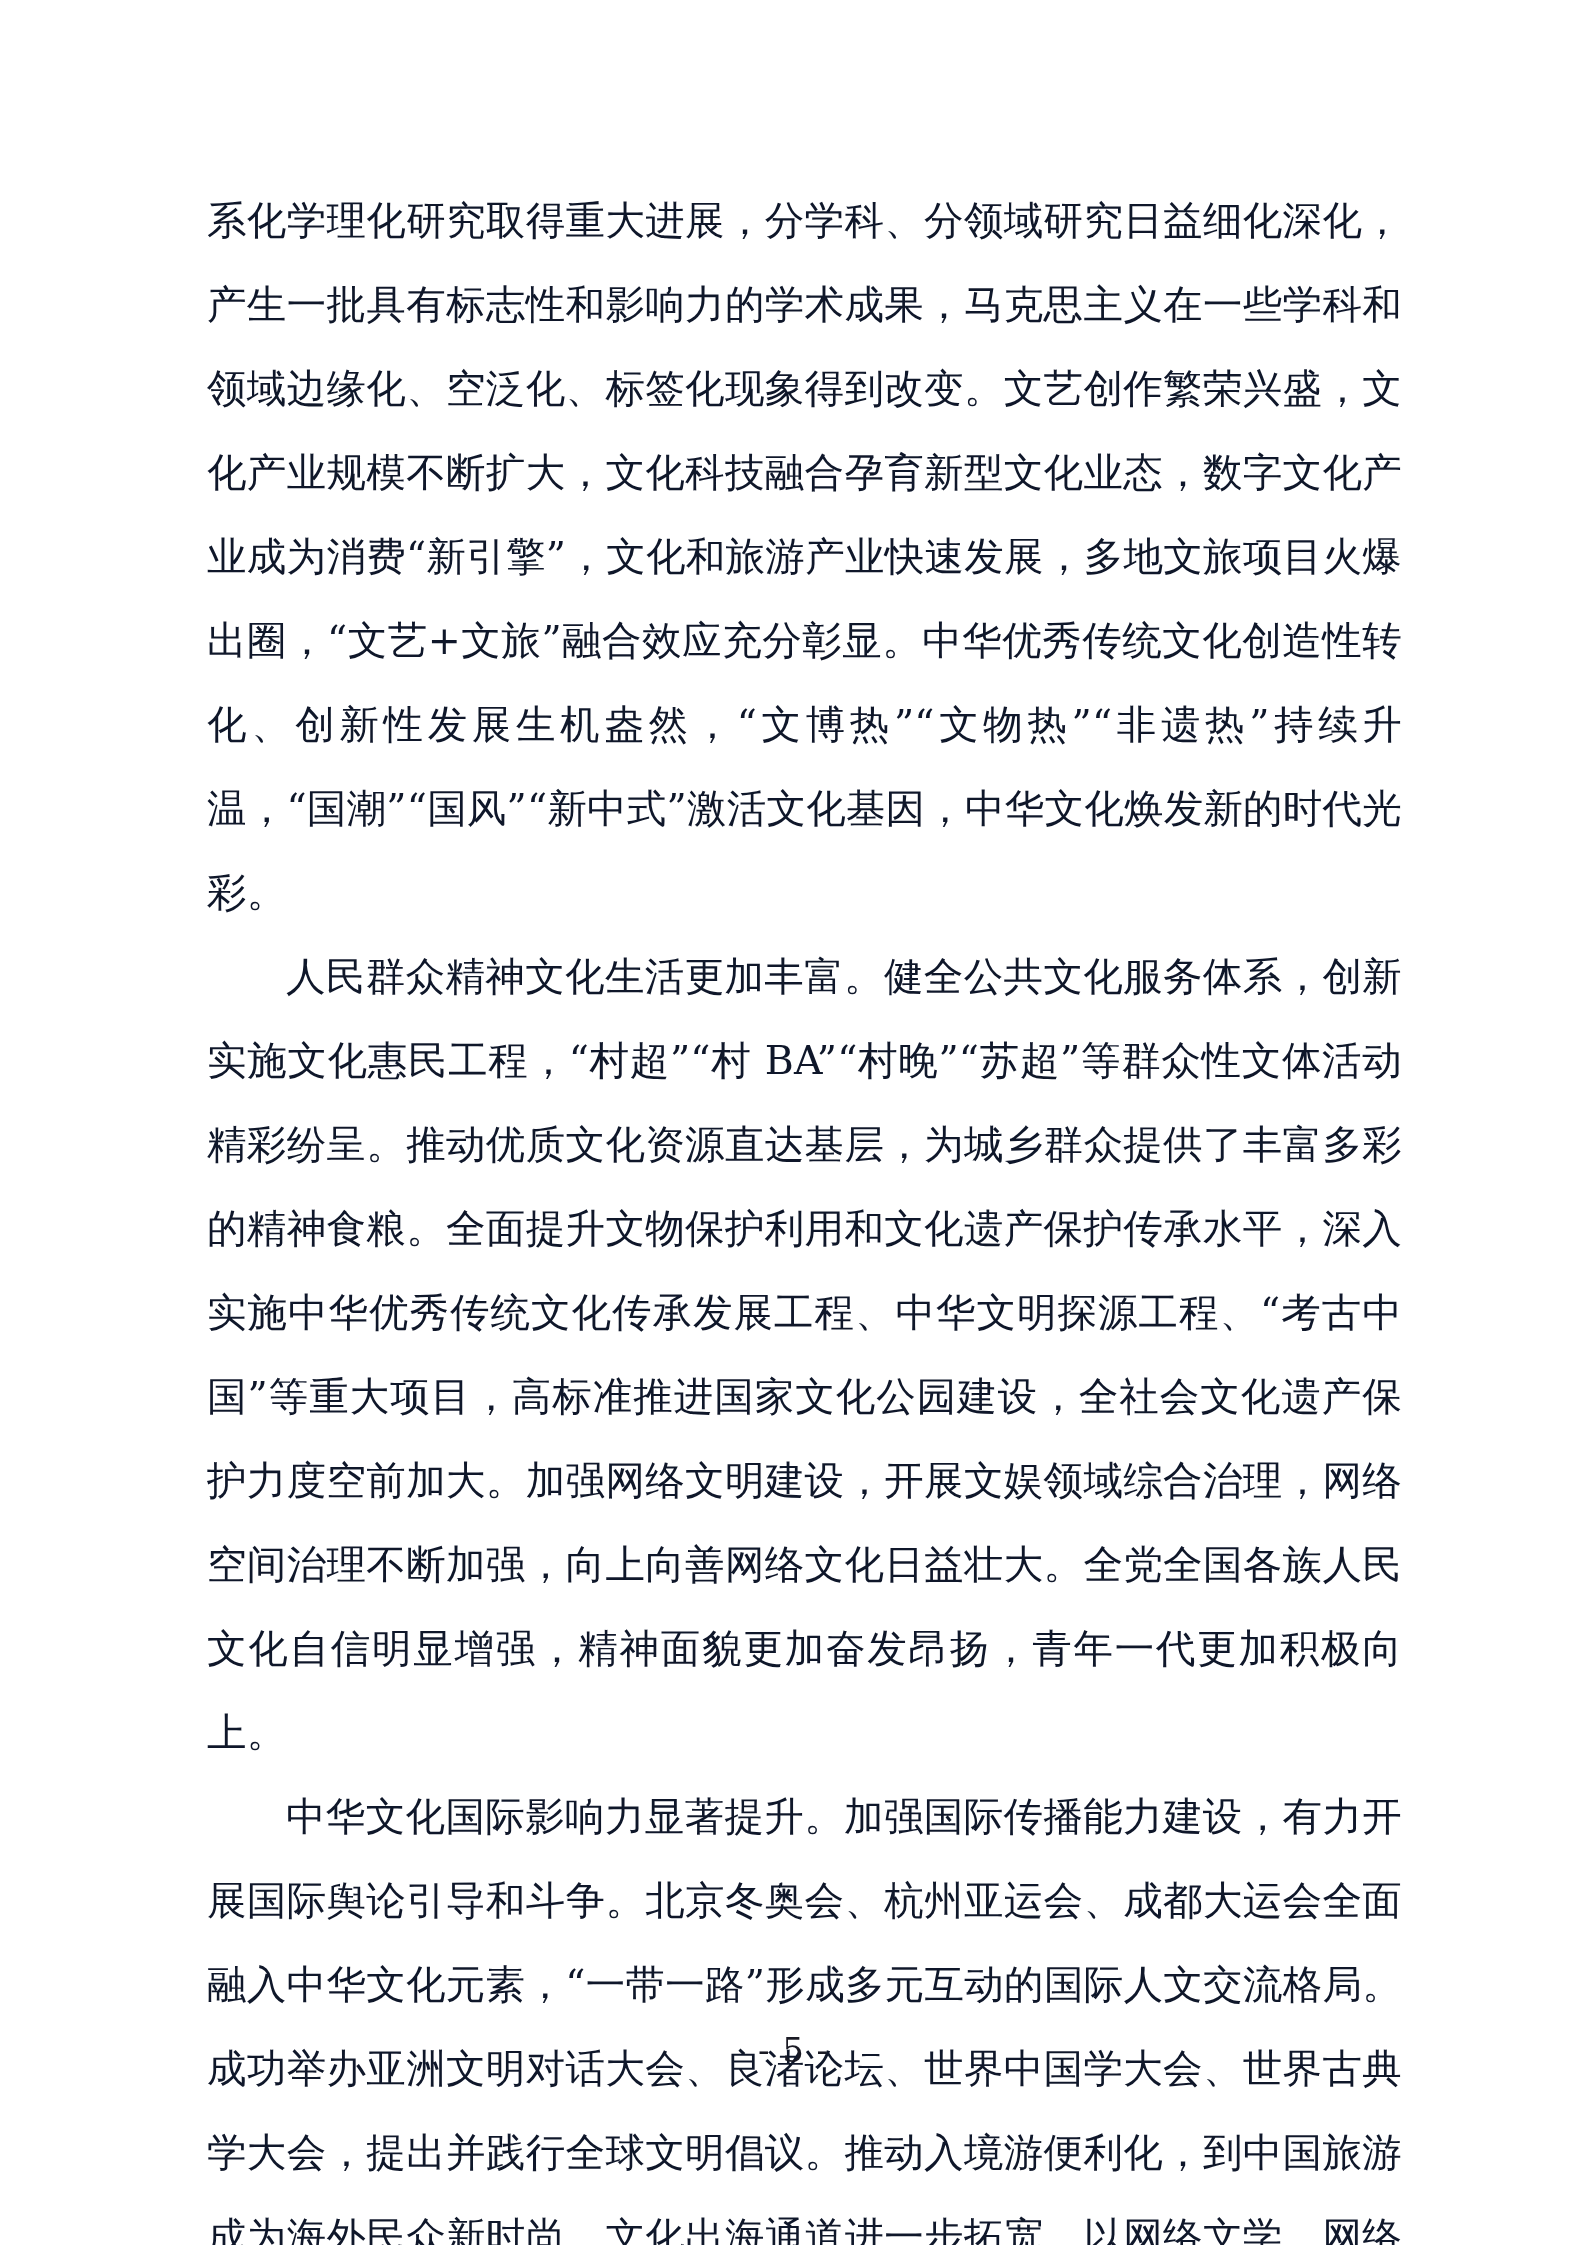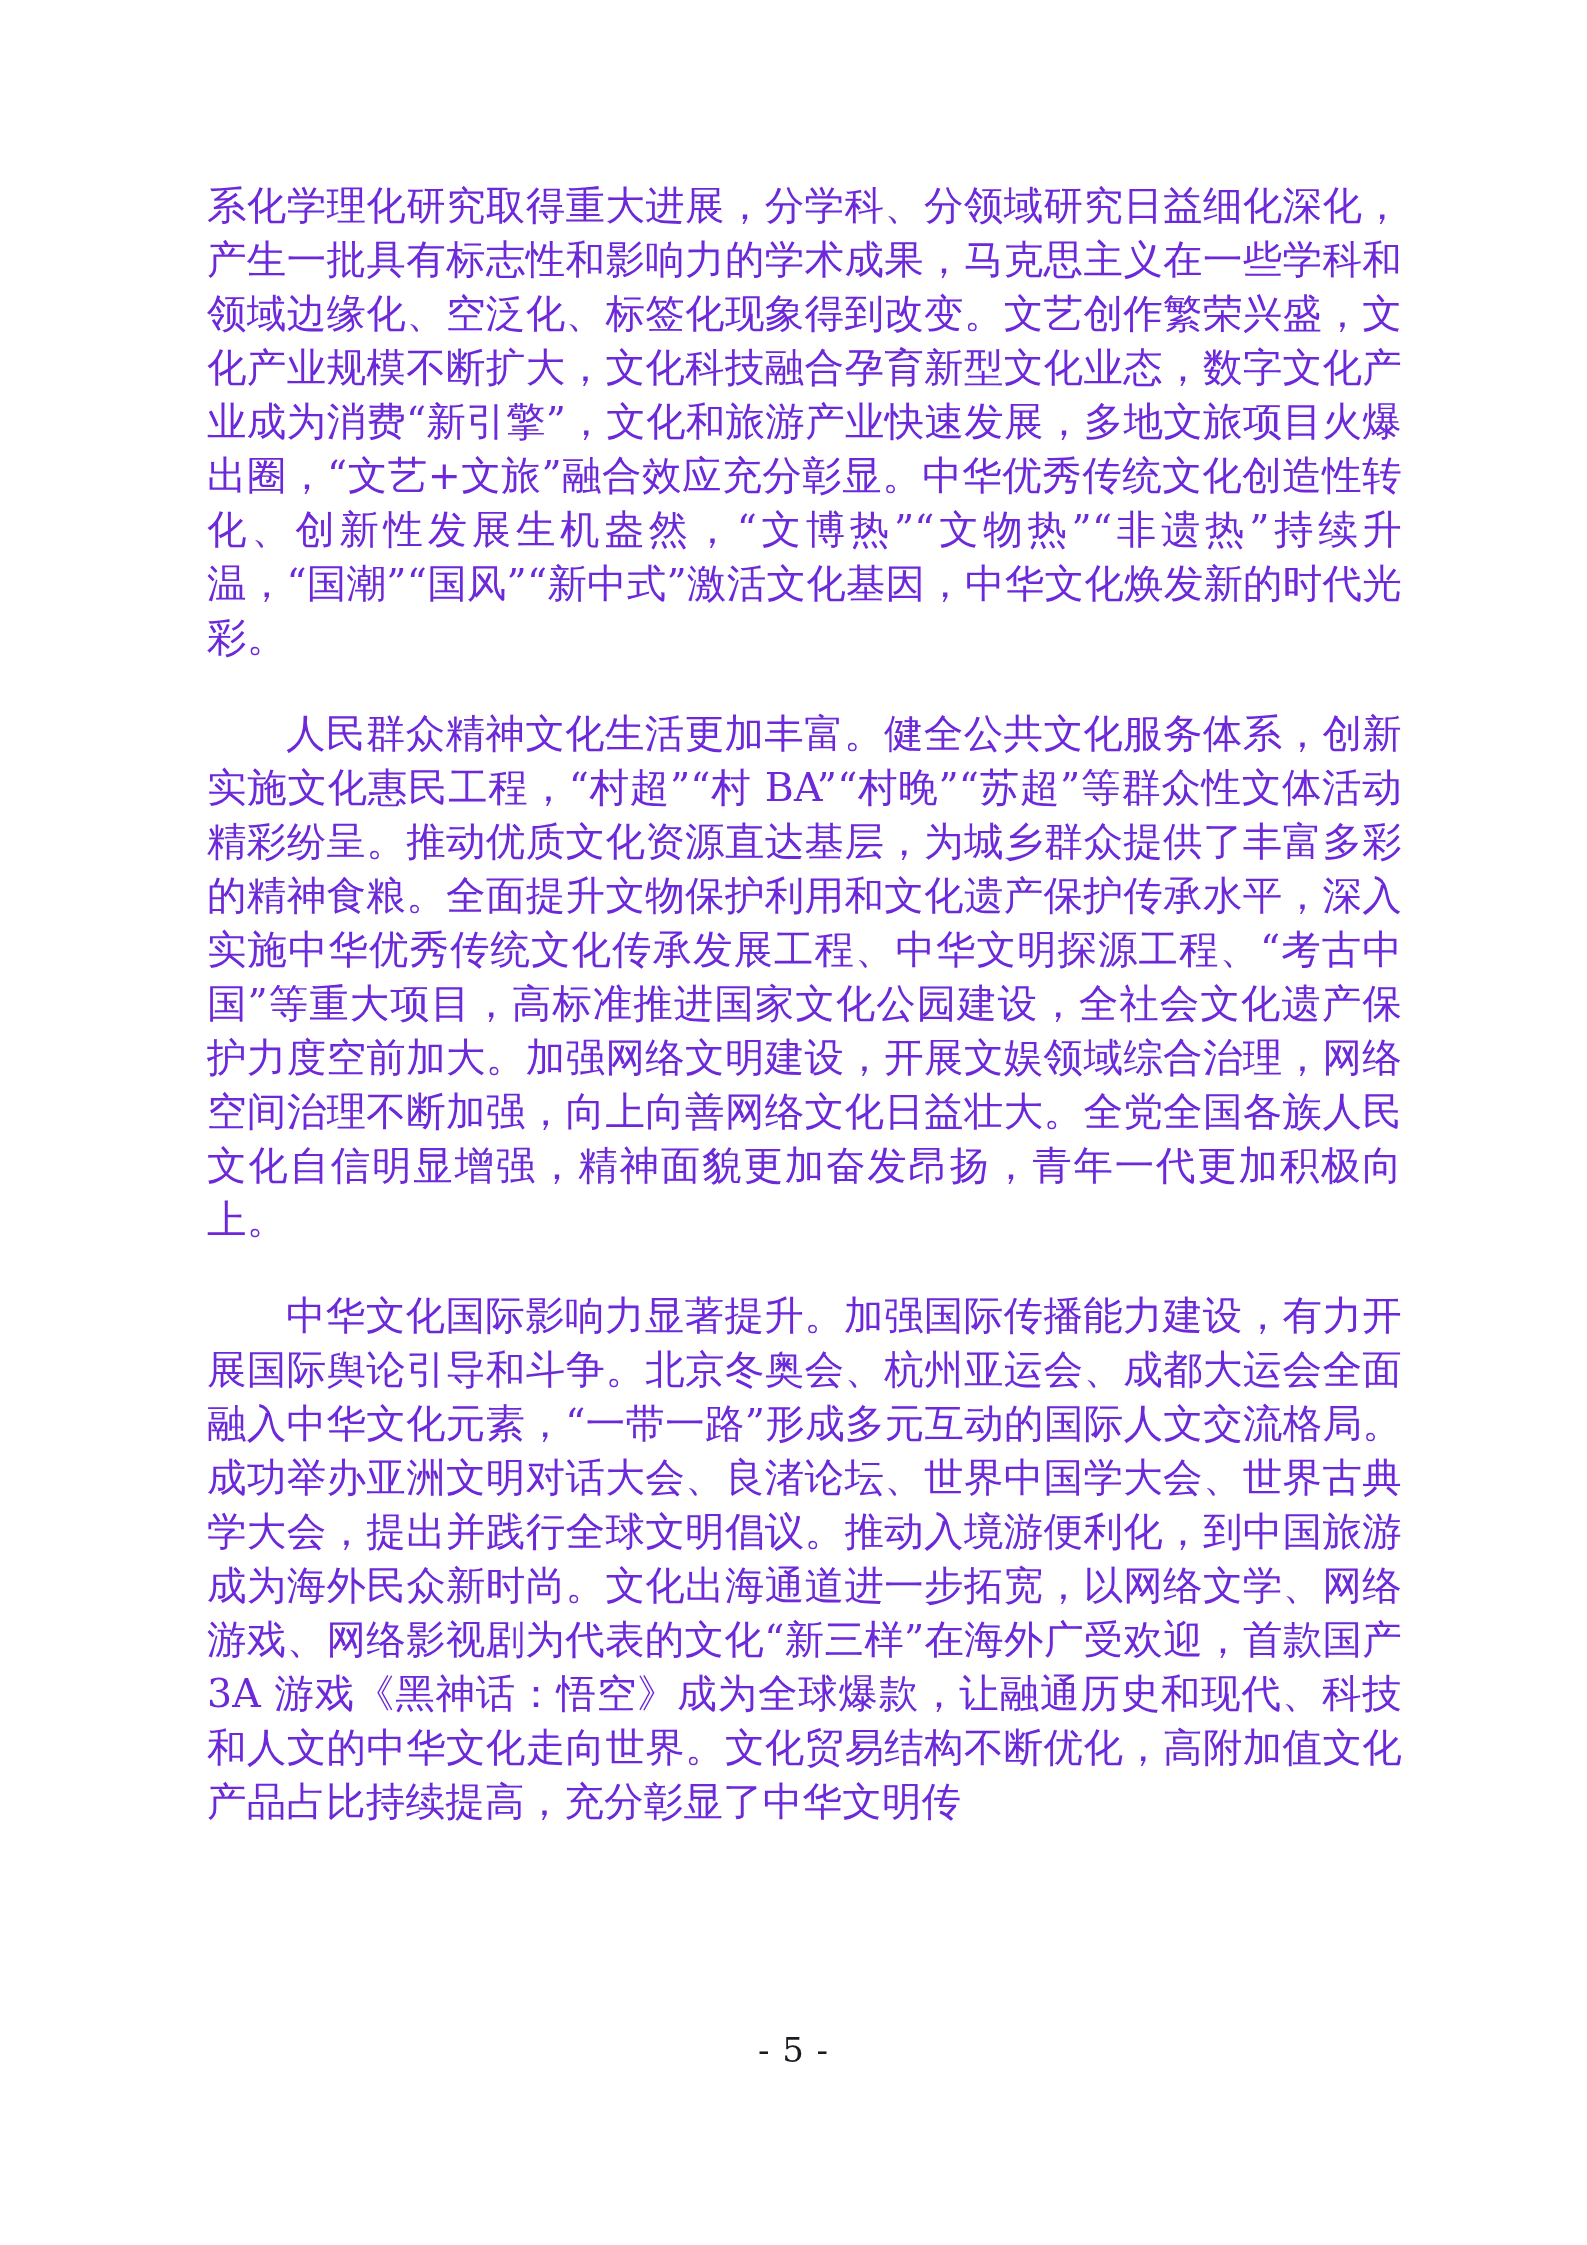--- a/index.html
+++ b/index.html
@@ -17,31 +17,30 @@
   }
   .content {
     position: absolute;
     left: 207px;
     top: 178px;
     width: 1195px;
   }
   .para {
     font-family: "DejaVu Serif", "Liberation Serif", serif;
     font-size: 39.5px;
-    line-height: 54px;
-    color: #6d28d9;
+    line-height: 84px;
+    color: #0f172a;
     text-align: justify;
     text-justify: inter-ideograph;
     margin: 0 0 0 0;
     letter-spacing: 0.2px;
     word-break: break-all;
   }
   .para.indent {
     text-indent: 2em;
-    margin-top: 42px;
   }
   .footer {
     position: absolute;
     left: 0;
     top: 2030px;
     width: 1587px;
     text-align: center;
     font-family: "DejaVu Serif", "Liberation Serif", serif;
     font-size: 34px;
     color: #1a1a24;

